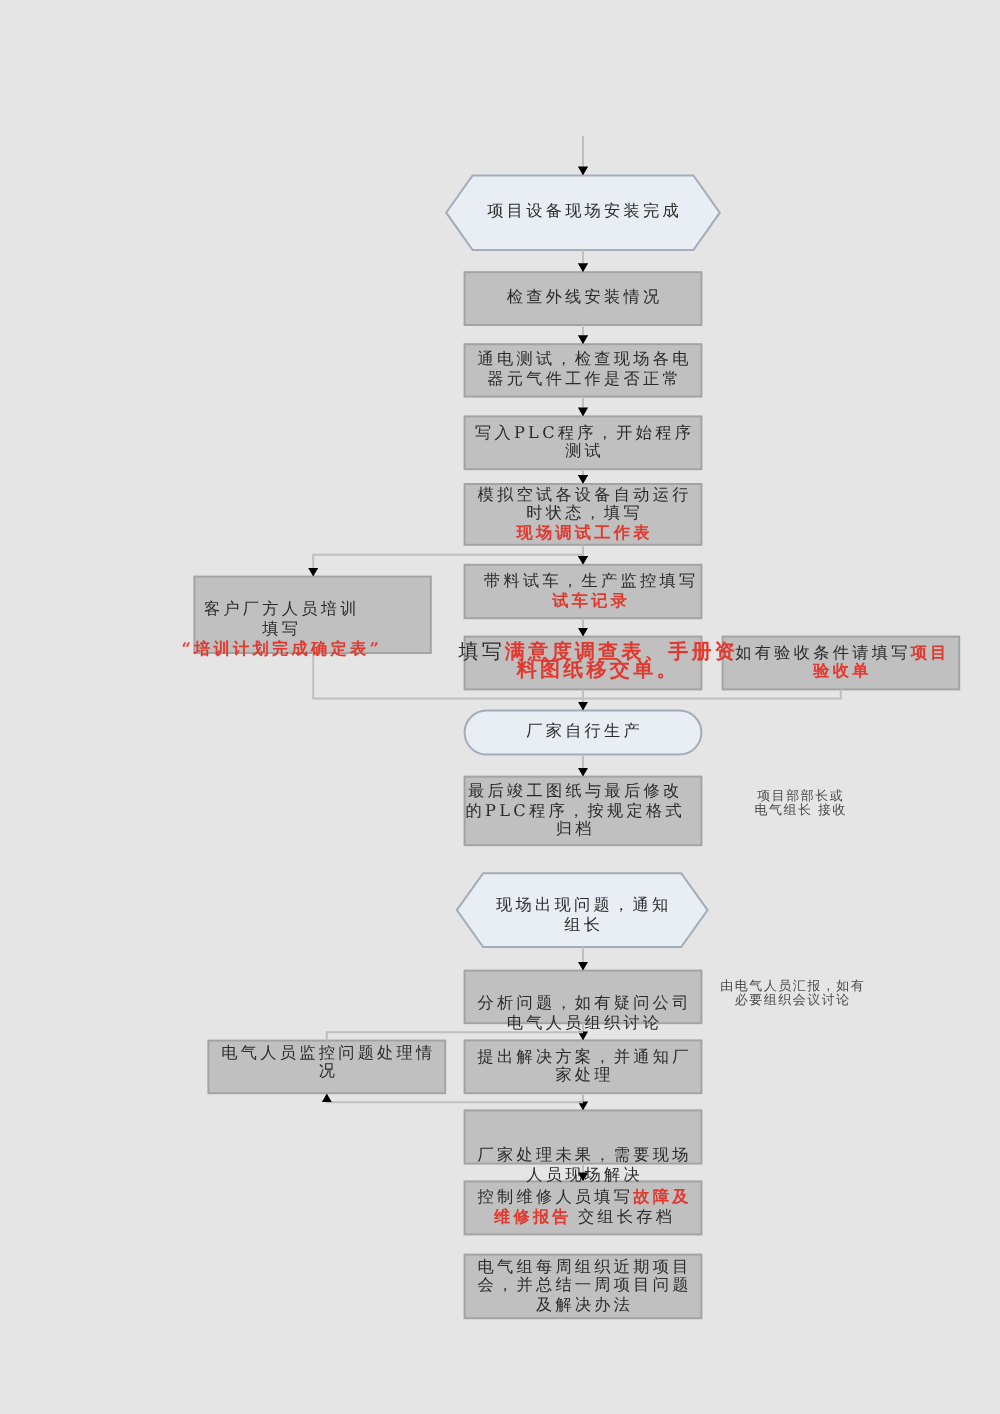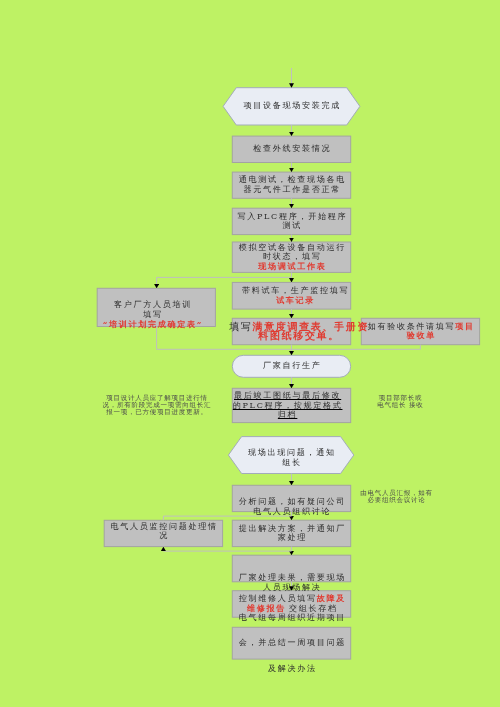--- a/index.html
+++ b/index.html
@@ -1,19 +1,19 @@
 <!DOCTYPE html>
 <html><head>
 <meta charset="utf-8">
 <title>flowchart</title>
 <style>
   html,body{margin:0;padding:0;background:#ffffff;}
   body{width:500px;height:707px;overflow:hidden;
        font-family:"DejaVu Serif",serif;}
-  #page{position:relative;width:500px;height:707px;background:#bef264;}
+  #page{position:relative;width:500px;height:707px;background:#e5e5e5;}
   svg#canvas{position:absolute;left:0;top:0;width:500px;height:707px;}
   .node{position:absolute;display:flex;flex-direction:column;
         align-items:center;justify-content:center;
         box-sizing:border-box;text-align:center;}
   .ln{white-space:nowrap;line-height:9.75px;letter-spacing:1.65px;text-indent:1.65px;}
   .dark{color:#2b2b2b;}
   .red{color:#E03A30;font-weight:bold;}
   .note{position:absolute;text-align:center;color:#4a4a4a;
         line-height:7.3px;letter-spacing:0.75px;}
   .note .ln{white-space:nowrap;line-height:7.3px;letter-spacing:0.75px;text-indent:0.75px;}
@@ -102,21 +102,21 @@
 
 <div class="node" style="left:232.3px;top:318.3px;width:132px;height:26.4px;font-size:10px;">
   <div class="ln"><span class="dark">填写</span><span class="red">满意度调查表、手册资</span></div>
   <div class="ln red">料图纸移交单。</div>
 </div>
 
 <div class="node" style="left:232.3px;top:355.3px;width:118.4px;height:22.0px;font-size:8.1px;">
   <div class="ln dark">厂家自行生产</div>
 </div>
 
-<div class="node" style="left:232.3px;top:388.3px;width:109px;height:34.3px;font-size:8.1px;text-decoration:underline;">
+<div class="node" style="left:232.3px;top:388.3px;width:109px;height:34.3px;font-size:8.1px;">
   <div class="ln dark">最后竣工图纸与最后修改</div>
   <div class="ln dark">的PLC程序，按规定格式</div>
   <div class="ln dark">归档</div>
 </div>
 
 <div class="node" style="left:228.4px;top:436.6px;width:125.4px;height:43px;font-size:8.1px;">
   <div class="ln dark">现场出现问题，通知</div>
   <div class="ln dark">组长</div>
 </div>
 
@@ -133,47 +133,42 @@
 <div class="node" style="left:232.3px;top:567px;width:118.4px;height:31px;font-size:8.1px;">
   <div class="ln dark">厂家处理未果，需要现场</div>
   <div class="ln dark">人员现场解决</div>
 </div>
 
 <div class="node" style="left:232.3px;top:590.7px;width:118.4px;height:26.5px;font-size:8.1px;">
   <div class="ln"><span class="dark">控制维修人员填写</span><span class="red">故障及</span></div>
   <div class="ln"><span class="red">维修报告</span><span class="dark" style="margin-left:3px">交组长存档</span></div>
 </div>
 
-<div class="node" style="left:232.3px;top:627.3px;width:118.4px;height:31.8px;font-size:8.1px;gap:16px;">
+<div class="node" style="left:232.3px;top:627.3px;width:118.4px;height:31.8px;font-size:8.1px;">
   <div class="ln dark">电气组每周组织近期项目</div>
   <div class="ln dark">会，并总结一周项目问题</div>
   <div class="ln dark">及解决办法</div>
 </div>
 
-<div class="node" style="left:93px;top:288.3px;width:118.2px;height:53px;font-size:8.1px;">
+<div class="node" style="left:81px;top:288.3px;width:118.2px;height:53px;font-size:8.1px;">
   <div class="ln dark">客户厂方人员培训</div>
   <div class="ln dark">填写</div>
   <div class="ln red">“培训计划完成确定表”</div>
 </div>
 
 <div class="node" style="left:361.3px;top:318.3px;width:118.3px;height:26.4px;font-size:8.1px;">
   <div class="ln"><span class="dark">如有验收条件请填写</span><span class="red">项目</span></div>
   <div class="ln red">验收单</div>
 </div>
 
 <div class="node" style="left:104.2px;top:520.3px;width:118.4px;height:22px;font-size:8.1px;">
   <div class="ln dark">电气人员监控问题处理情</div>
   <div class="ln dark">况</div>
 </div>
 
-<div class="note" style="left:95px;top:394.5px;width:123px;font-size:6.5px;">
-  <div class="ln">项目设计人员应了解项目进行情</div>
-  <div class="ln">况，所有阶段完成一项需向组长汇</div>
-  <div class="ln">报一项，已方便项目进度更新。</div>
-</div>
 
 <div class="note" style="left:374px;top:395px;width:52px;font-size:6.5px;">
   <div class="ln">项目部部长或</div>
   <div class="ln">电气组长 接收</div>
 </div>
 
 <div class="note" style="left:358px;top:490px;width:76px;font-size:6.5px;">
   <div class="ln">由电气人员汇报，如有</div>
   <div class="ln">必要组织会议讨论</div>
 </div>

